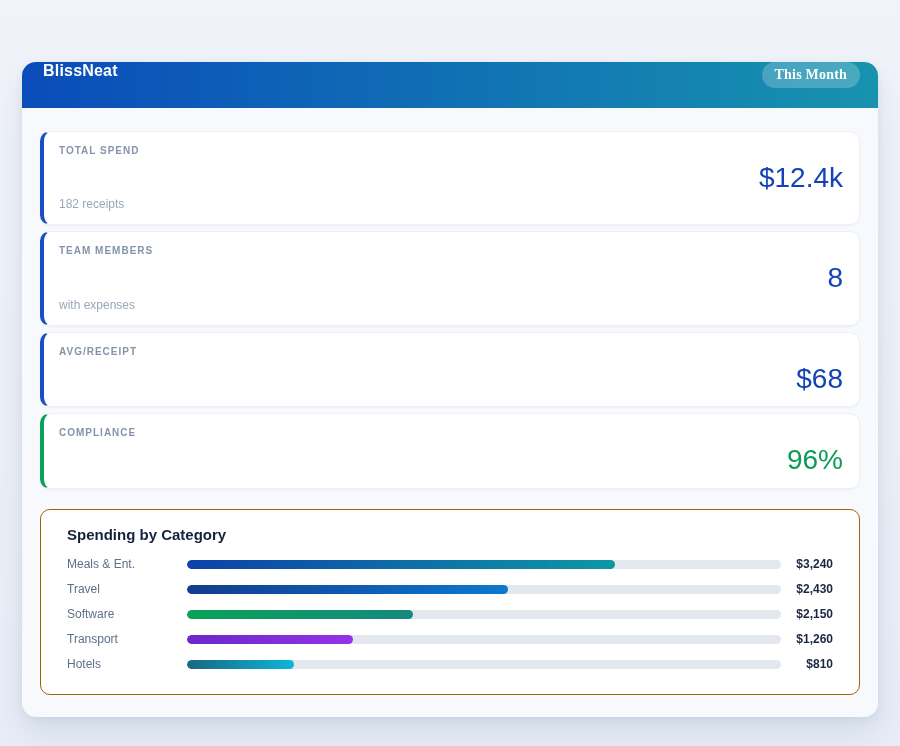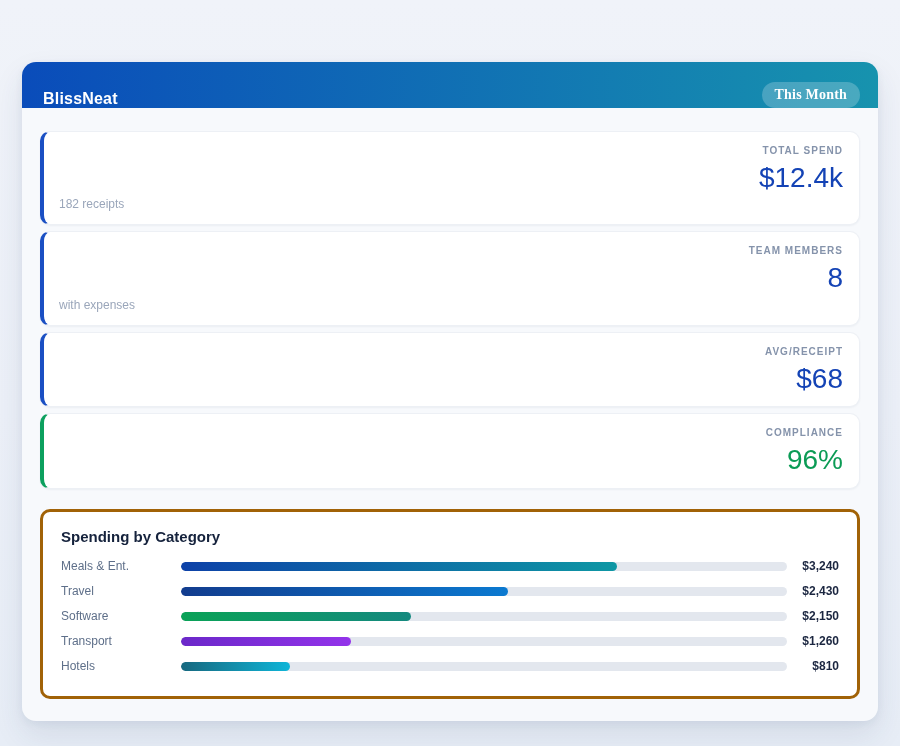--- a/index.html
+++ b/index.html
@@ -10,42 +10,42 @@
     font-family: "Liberation Sans", "DejaVu Sans", sans-serif;
     position: relative;
   }
   .app-card {
     position: absolute; left: 22px; top: 62px; width: 856px;
     border-radius: 14px; background: #f7f9fc;
     box-shadow: 0 14px 30px rgba(40,60,100,.10), 0 3px 8px rgba(40,60,100,.06);
   }
   .app-header {
     height: 46px; border-radius: 14px 14px 0 0;
-    display: flex; align-items: flex-end; justify-content: space-between;
+    display: flex; align-items: flex-start; justify-content: space-between;
     padding: 0 18px 0 21px;
   }
   .app-title { color: #ffffff; font-size: 16px; font-weight: bold; letter-spacing: .2px; }
   .period-badge {
     background: rgba(255,255,255,.22); color: #ffffff;
     font-size: 14px; font-weight: bold; letter-spacing: .2px;
     padding: 5px 13px; border-radius: 999px; border: none; cursor: pointer;
     font-family: Liberation Serif, serif;
   }
   .app-body { padding: 23px 18px 22px; }
   .stat-card {
     background: #ffffff; border: 1px solid #edf0f5; border-left-width: 4px;
     border-radius: 10px; padding: 13px 16px 13px 15px; margin-bottom: 6px;
     box-shadow: 0 1px 2px rgba(25,40,70,.05);
   }
-  .stat-label { font-size: 10px; font-weight: bold; letter-spacing: 1px; color: #8593ab; text-align: right; }
+  .stat-label { font-size: 10px; font-weight: bold; letter-spacing: 1px; color: #8593ab; }
   .stat-value { font-size: 28px; font-weight: normal; margin-top: 7px; line-height: 1.05; text-align: right; }
   .stat-sub { font-size: 12px; color: #9aa6ba; margin-top: 5px; }
   .panel {
-    background: #ffffff; border: 3px solid #a16207; border-radius: 10px;
-    margin-top: 20px; padding: 16px 18px 17px;
+    background: #ffffff; border: 1px solid #a16207; border-radius: 10px;
+    margin-top: 20px; padding: 16px 26px 17px;
   }
   .panel-title { font-size: 15px; font-weight: bold; color: #15223c; }
   .rows { margin-top: 9px; }
   .bar-row { display: grid; grid-template-columns: 120px 1fr 52px; align-items: center; height: 25px; }
   .row-label { font-size: 12px; color: #5e6f89; }
   .track { height: 9px; border-radius: 5px; background: #e3e7ee; position: relative; overflow: hidden; }
   .fill { height: 100%; border-radius: 5px; width: 0; }
   .row-value { font-size: 12px; font-weight: bold; color: #1b2640; text-align: right; }
 </style>
 </head>

